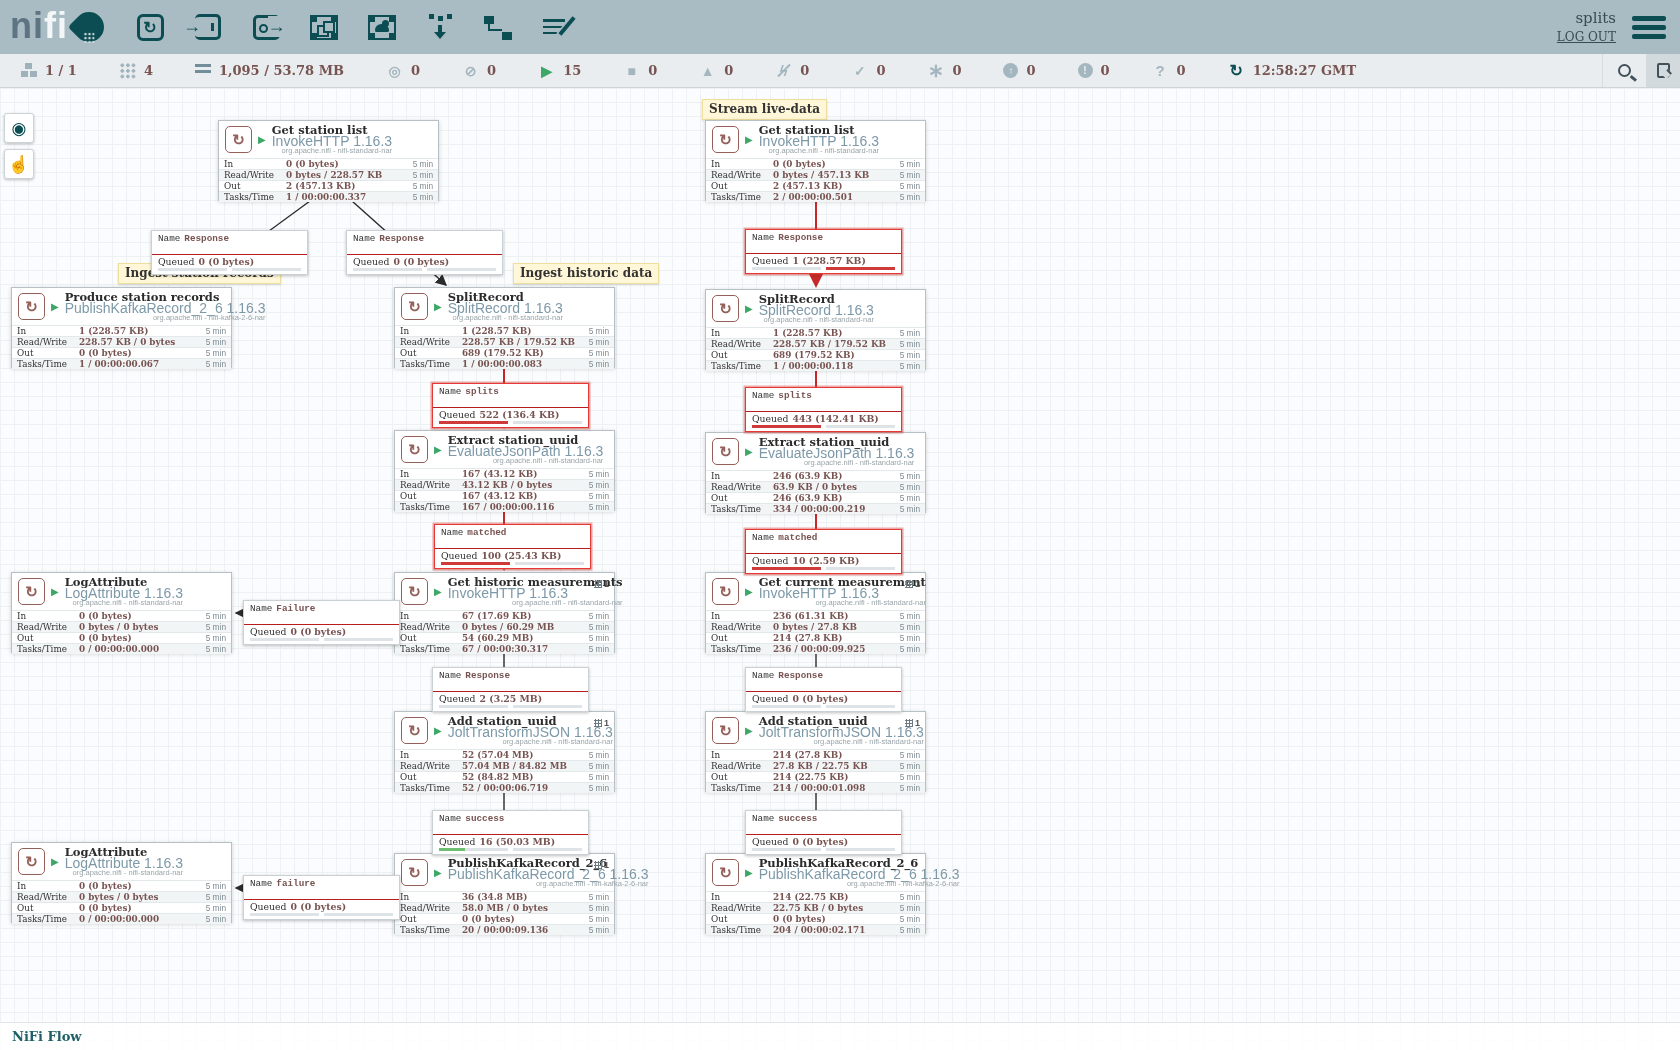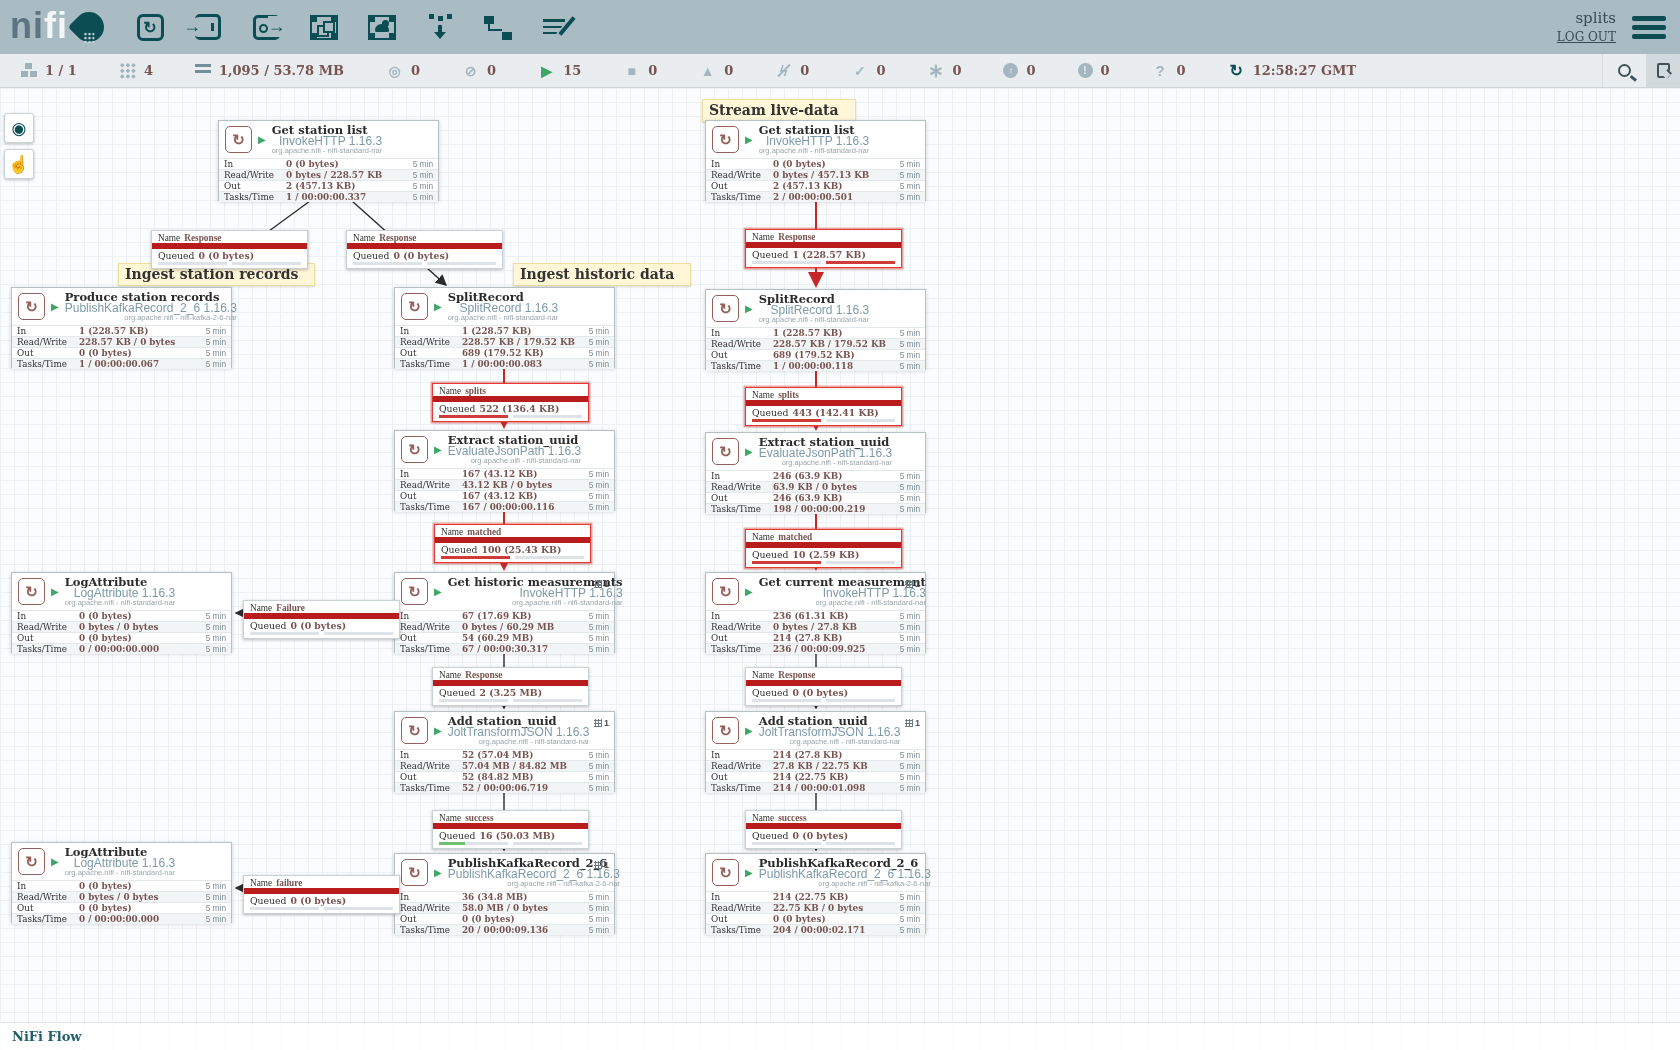--- a/index.html
+++ b/index.html
@@ -87,43 +87,43 @@
   .nav-glyph { font-size:17px; color:#0b4d52; }
   .hand-glyph { font-size:17px; color:#caa83c; }
 
   
   .proc { position:absolute; width:221px; height:81px; background:#fff; border:1px solid #b7c0c4; box-shadow:0 1px 4px rgba(0,0,0,.18); cursor:pointer;}
   .proc-head { position:relative; height:37px; display:flex; align-items:center; padding:3px 4px;}
   .proc-ic { width:27px; height:27px; border:1.5px solid #96605a; border-radius:5px; color:#96605a; font-size:15px; font-weight:bold;
      display:flex; align-items:center; justify-content:center; margin:0 6px 0 2px; flex:none;}
   .run-ic { color:#3da767; font-size:10px; margin-right:6px; flex:none;}
   .proc-name { font-family:"DejaVu Serif",serif; font-weight:bold; font-size:11.5px; color:#2b2b2b; line-height:12px; white-space:nowrap;}
-  .proc-type { font-size:12px; color:#7d99a8; line-height:10px; white-space:nowrap;text-align:right;}
+  .proc-type { font-size:14px; color:#7d99a8; line-height:10px; white-space:nowrap;}
   .proc-bundle { font-size:7.5px; color:#9aa5aa; line-height:9px; white-space:nowrap;text-align:right;}
   .badge { position:absolute; right:5px; top:6px; font-size:9px; font-weight:bold; color:#555; display:flex; align-items:center; gap:2px;}
   .badge-grid { width:8px; height:8px; background-image:radial-gradient(circle,#6b7a80 1px,transparent 1.2px); background-size:3px 3px;}
   .prow { height:11px; display:flex; align-items:center; font-size:8.8px; border-top:1px solid #e3e8ea; padding:0 5px;}
   .prow:nth-child(odd) { background:#f2f5f6; }
   .prow .rl { width:62px; color:#333; font-family:"DejaVu Serif",serif;}
   .prow .rv { flex:1; font-family:"DejaVu Serif",serif; font-weight:bold; color:#775351; white-space:nowrap;}
   .prow .rw { width:28px; text-align:right; color:#7d8a91; font-size:8.3px;}
 
   
   .queue { position:absolute; width:157px; background:#fff; border:1px solid #c9d1d5; box-shadow:0 1px 3px rgba(0,0,0,.25); font-size:9.3px; cursor:pointer;}
   .queue.alert { border:1px solid #e53935; box-shadow:0 0 0 1.5px rgba(229,57,53,.40), 0 1px 3px rgba(0,0,0,.2);}
-  .qrow1 { padding:2px 6px 0 6px; border-bottom:6px solid #b91c1c; font-family:Liberation Serif, serif; color:#333;}
+  .qrow1 { padding:2px 6px 10px 6px; border-bottom:1px solid #b91c1c; font-family:Liberation Mono, monospace; color:#333;}
   .qrow2 { padding:1px 6px 1px 6px; font-family:"DejaVu Serif",serif; color:#333;}
   .qrel, .qval { font-weight:bold; color:#775351; margin-left:4px;}
   .qbars { display:flex; gap:5px; padding:0 6px 3px 6px;}
   .qbar { flex:1; height:3px; background:#dde3e6; position:relative; overflow:hidden;}
   .qbar i { position:absolute; left:0; top:0; bottom:0; display:block;}
 
   
-  .flowlabel { position:absolute; background:#fff7d7; border:1px solid #eedf9c; padding:2px 16px 3px 6px;
-     font-family:"DejaVu Serif",serif; font-weight:bold; font-size:14px; color:#333; box-shadow:0 1px 2px rgba(0,0,0,.15); cursor:pointer; white-space:nowrap;}
+  .flowlabel { position:absolute; background:#fff7d7; border:1px solid #eedf9c; padding:2px 6px 3px 6px;
+     font-family:"DejaVu Serif",serif; font-weight:bold; font-size:12px; color:#333; box-shadow:0 1px 2px rgba(0,0,0,.15); cursor:pointer; white-space:nowrap;}
 
   
   #crumbbar { position:absolute; left:0; bottom:0; width:1680px; height:28px; background:rgba(255,255,255,.82); border-top:1px solid #e2e7ea; display:flex; align-items:center;}
   #crumb { font-family:"DejaVu Serif",serif; font-weight:bold; font-size:13px; color:#1f5f66; margin-left:12px; cursor:pointer;}
 </style>
 </head>
 <body>
 
 <div id="topbar">
   <div id="logo">
@@ -651,21 +651,21 @@
      <span class="rv">63.9 KB / 0 bytes</span>
      <span class="rw">5 min</span>
       </div>
       <div class="prow">
      <span class="rl">Out</span>
      <span class="rv">246 (63.9 KB)</span>
      <span class="rw">5 min</span>
       </div>
       <div class="prow">
      <span class="rl">Tasks/Time</span>
-     <span class="rv">198 / 00:00:00.219</span>
+     <span class="rv">334 / 00:00:00.219</span>
      <span class="rw">5 min</span>
       </div>
     </div>
     <div class="proc" style="left: 705px; top: 484px;">
       <div class="proc-head">
       <span class="proc-ic">↻</span>
       <span class="run-ic">▶</span>
       <span>
         <div class="proc-name">Get current measurement</div>
         <div class="proc-type">InvokeHTTP 1.16.3</div>

